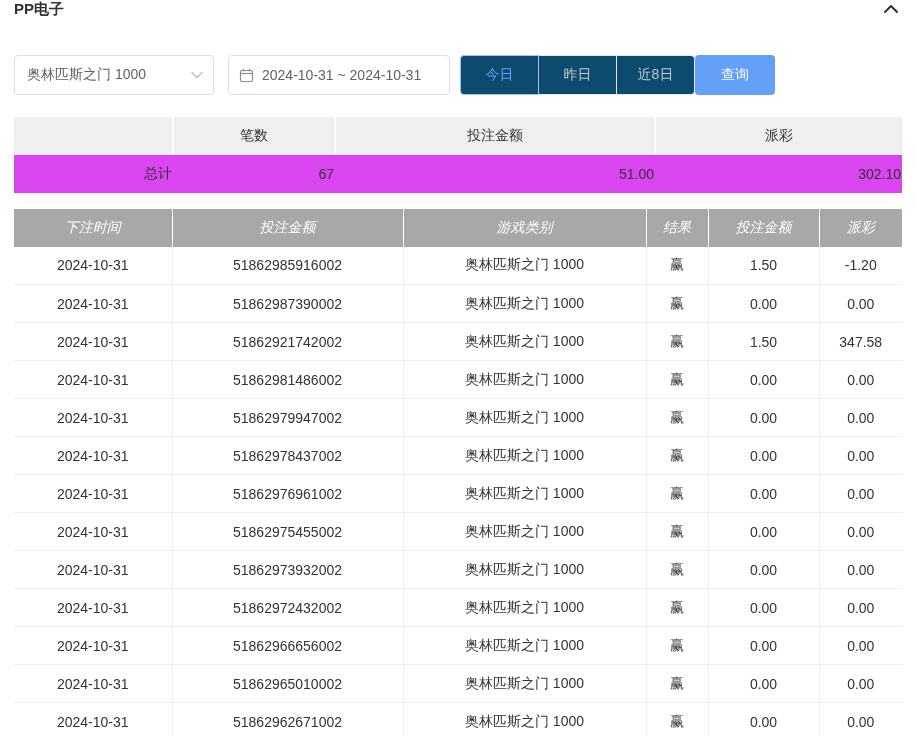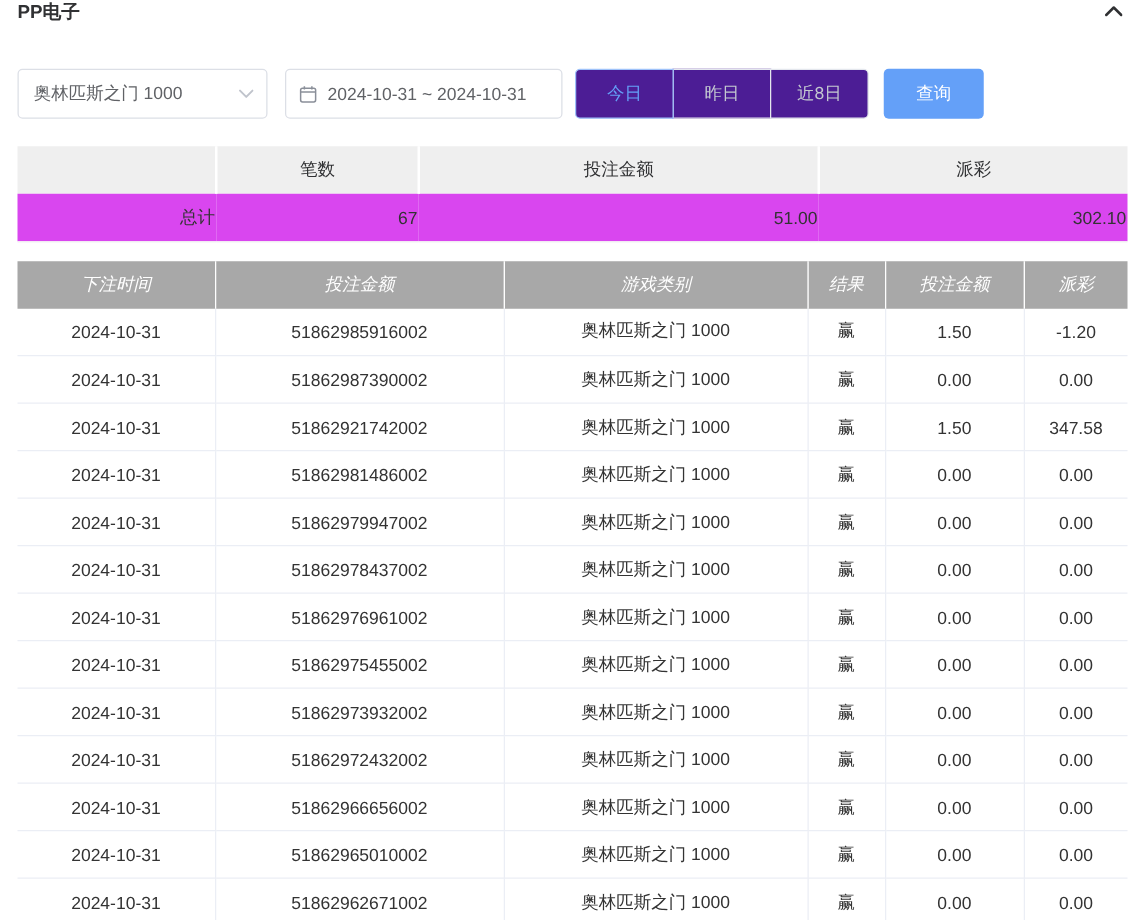--- a/index.html
+++ b/index.html
@@ -41,38 +41,37 @@
     width: 222px; height: 40px;
     border: 1px solid #dcdfe6; border-radius: 4px;
     display: flex; align-items: center; gap: 8px;
     padding: 0 10px;
     font-size: 14px; color: #606266;
     cursor: pointer; background: #fff;
   }
   .quick-group { display: flex; margin-left: 10px; }
   .quick-btn {
     width: 79px; height: 40px;
-    background: #4c1d95;
+    background: #0c4a6e;
     border: 1px solid #e4e7ed;
     color: #c3c8d0;
     font-size: 14px;
     margin-left: -1px;
     cursor: pointer;
     font-family: inherit;
     padding: 0;
   }
   .quick-btn:first-child { border-radius: 4px 0 0 4px; margin-left: 0; }
   .quick-btn:last-child { border-radius: 0 4px 4px 0; }
   .quick-btn.active {
     color: var(--accent, #64a0f8);
     border-color: #9ec2fa;
     position: relative; z-index: 1;
   }
   .search-btn {
-    margin-left: 12px;
     width: 80px; height: 40px;
     background: var(--accent, #64a0f8);
     color: #fff;
     border: none; border-radius: 4px;
     font-size: 14px;
     cursor: pointer;
     font-family: inherit;
   }
 
   

